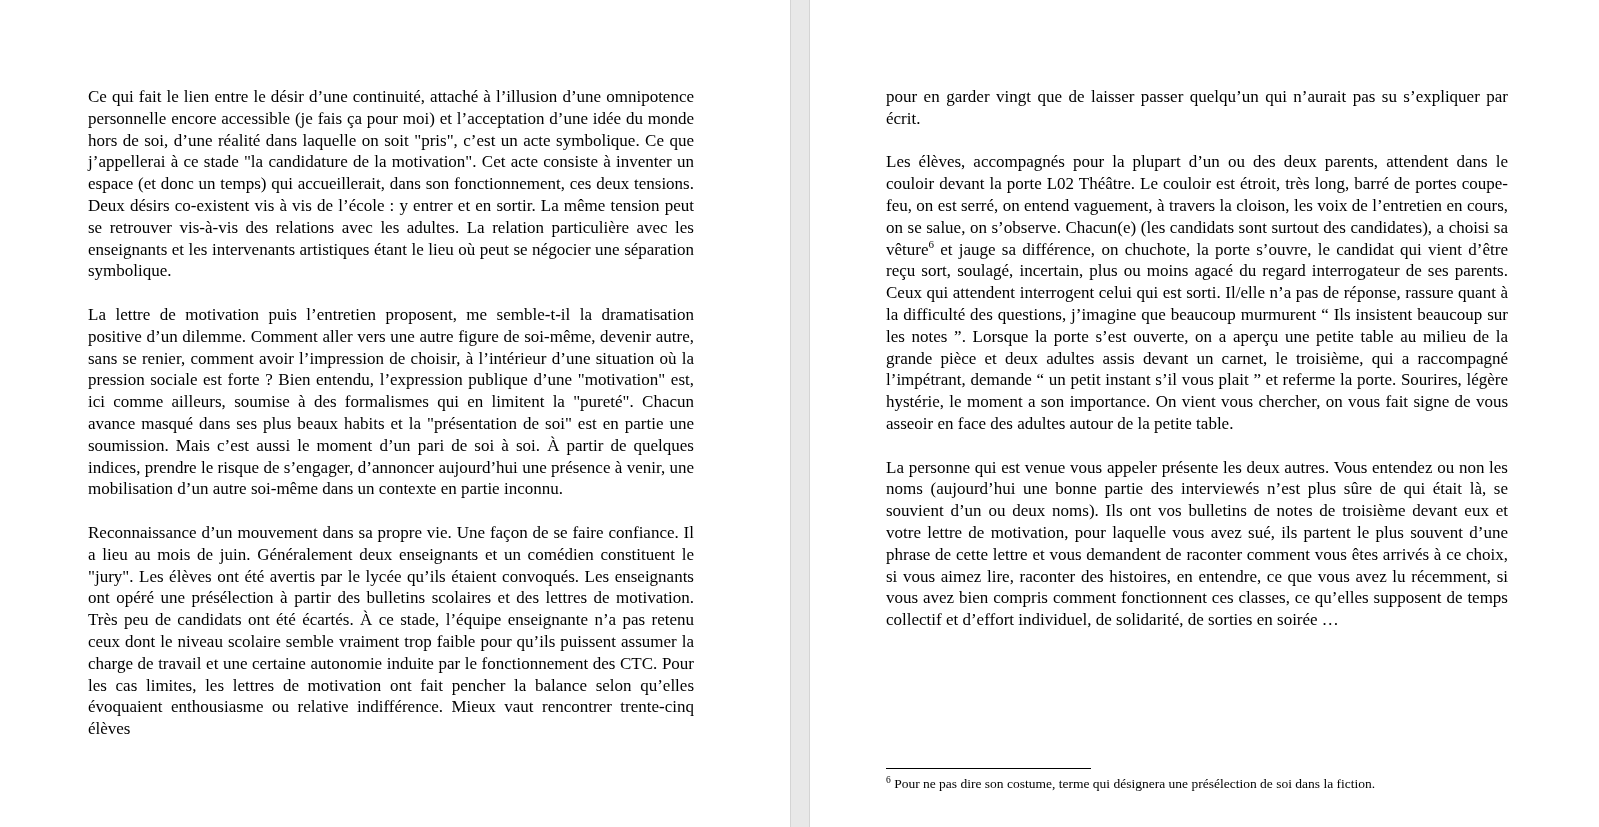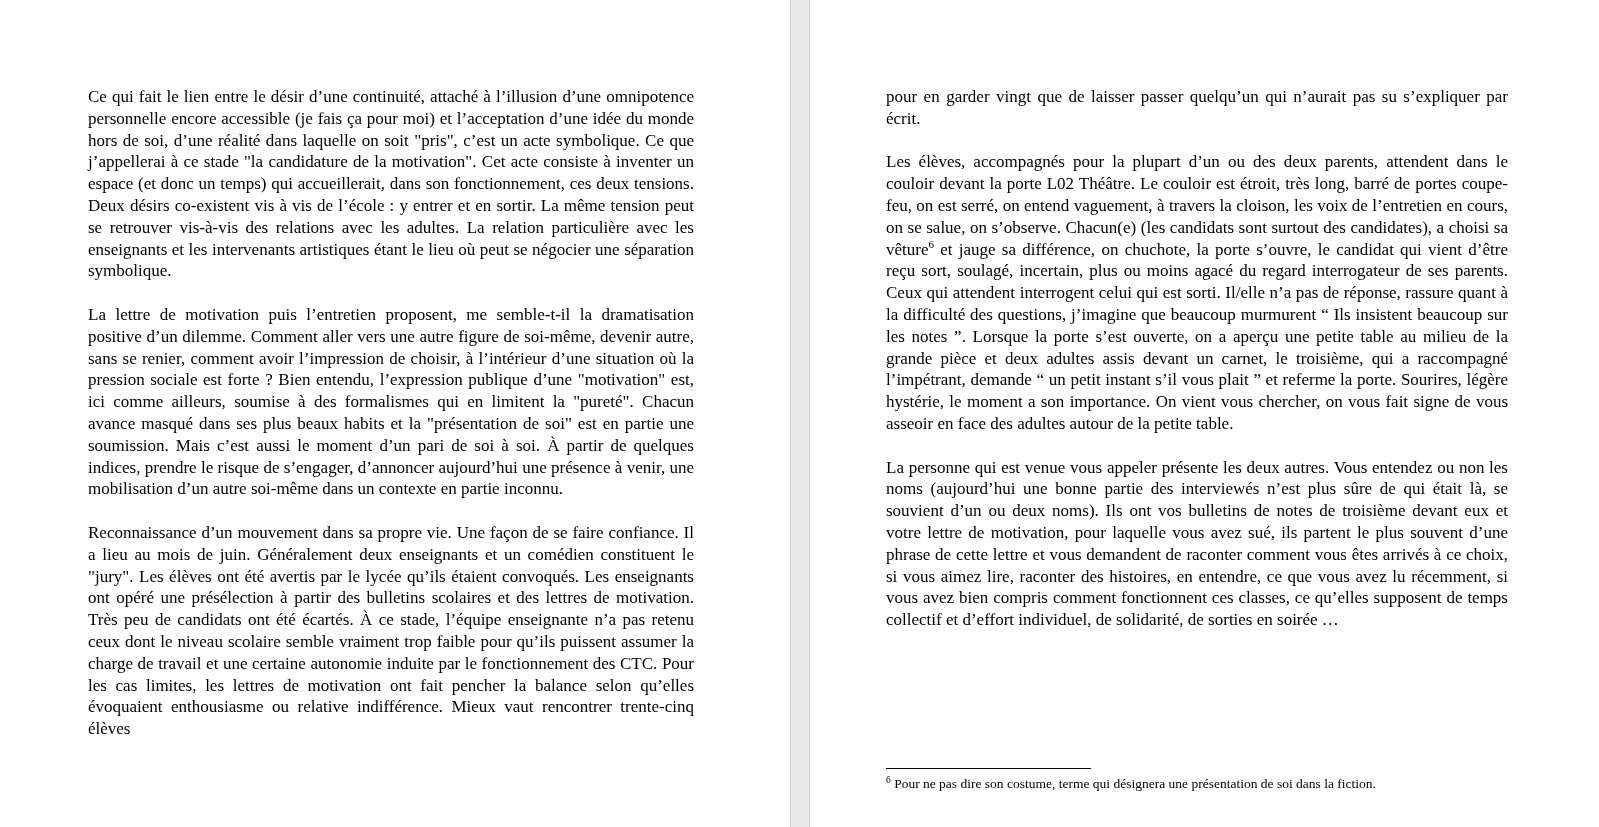--- a/index.html
+++ b/index.html
@@ -94,17 +94,17 @@
 
   <div class="page page-right">
     <div class="text-col">
         <p class="para">pour en garder vingt que de laisser passer quelqu’un qui n’aurait pas su s’expliquer par écrit.</p>
         <p class="para">Les élèves, accompagnés pour la plupart d’un ou des deux parents, attendent dans le couloir devant la porte L02 Théâtre. Le couloir est étroit, très long, barré de portes coupe-feu, on est serré, on entend vaguement, à travers la cloison, les voix de l’entretien en cours, on se salue, on s’observe. Chacun(e) (les candidats sont surtout des candidates), a choisi sa vêture<sup class="fn-ref">6</sup> et jauge sa différence, on chuchote, la porte s’ouvre, le candidat qui vient d’être reçu sort, soulagé, incertain, plus ou moins agacé du regard interrogateur de ses parents. Ceux qui attendent interrogent celui qui est sorti. Il/elle n’a pas de réponse, rassure quant à la difficulté des questions, j’imagine que beaucoup murmurent “ Ils insistent beaucoup sur les notes ”. Lorsque la porte s’est ouverte, on a aperçu une petite table au milieu de la grande pièce et deux adultes assis devant un carnet, le troisième, qui a raccompagné l’impétrant, demande “ un petit instant s’il vous plait ” et referme la porte. Sourires, légère hystérie, le moment a son importance. On vient vous chercher, on vous fait signe de vous asseoir en face des adultes autour de la petite table.</p>
         <p class="para">La personne qui est venue vous appeler présente les deux autres. Vous entendez ou non les noms (aujourd’hui une bonne partie des interviewés n’est plus sûre de qui était là, se souvient d’un ou deux noms). Ils ont vos bulletins de notes de troisième devant eux et votre lettre de motivation, pour laquelle vous avez sué, ils partent le plus souvent d’une phrase de cette lettre et vous demandent de raconter comment vous êtes arrivés à ce choix, si vous aimez lire, raconter des histoires, en entendre, ce que vous avez lu récemment, si vous avez bien compris comment fonctionnent ces classes, ce qu’elles supposent de temps collectif et d’effort individuel, de solidarité, de sorties en soirée …</p>
       </div>
 
     <div class="footnote">
       <div class="footnote-rule"></div>
-      <div class="footnote-text"><sup>6</sup> <span>Pour ne pas dire son costume, terme qui désignera une présentation de soi dans la fiction.</span></div>
+      <div class="footnote-text"><sup>6</sup> <span>Pour ne pas dire son costume, terme qui désignera une présélection de soi dans la fiction.</span></div>
     </div>
   </div>
 
 </div>
 
 </body></html>

